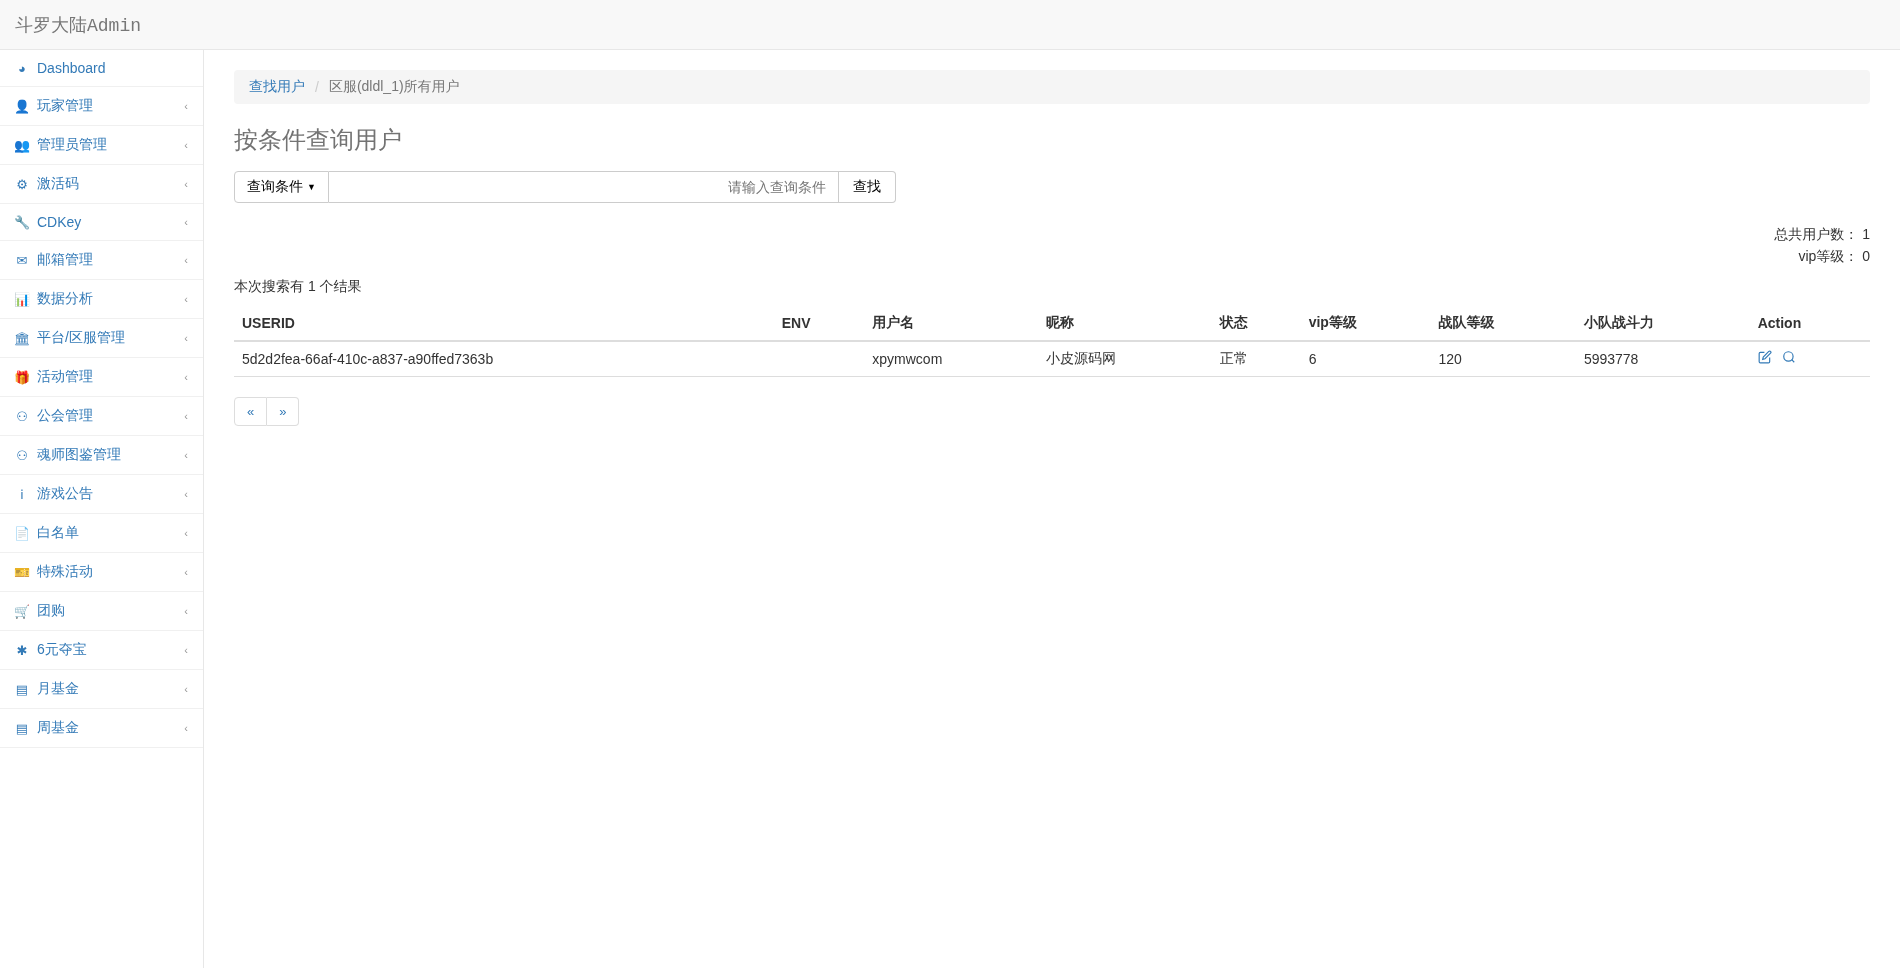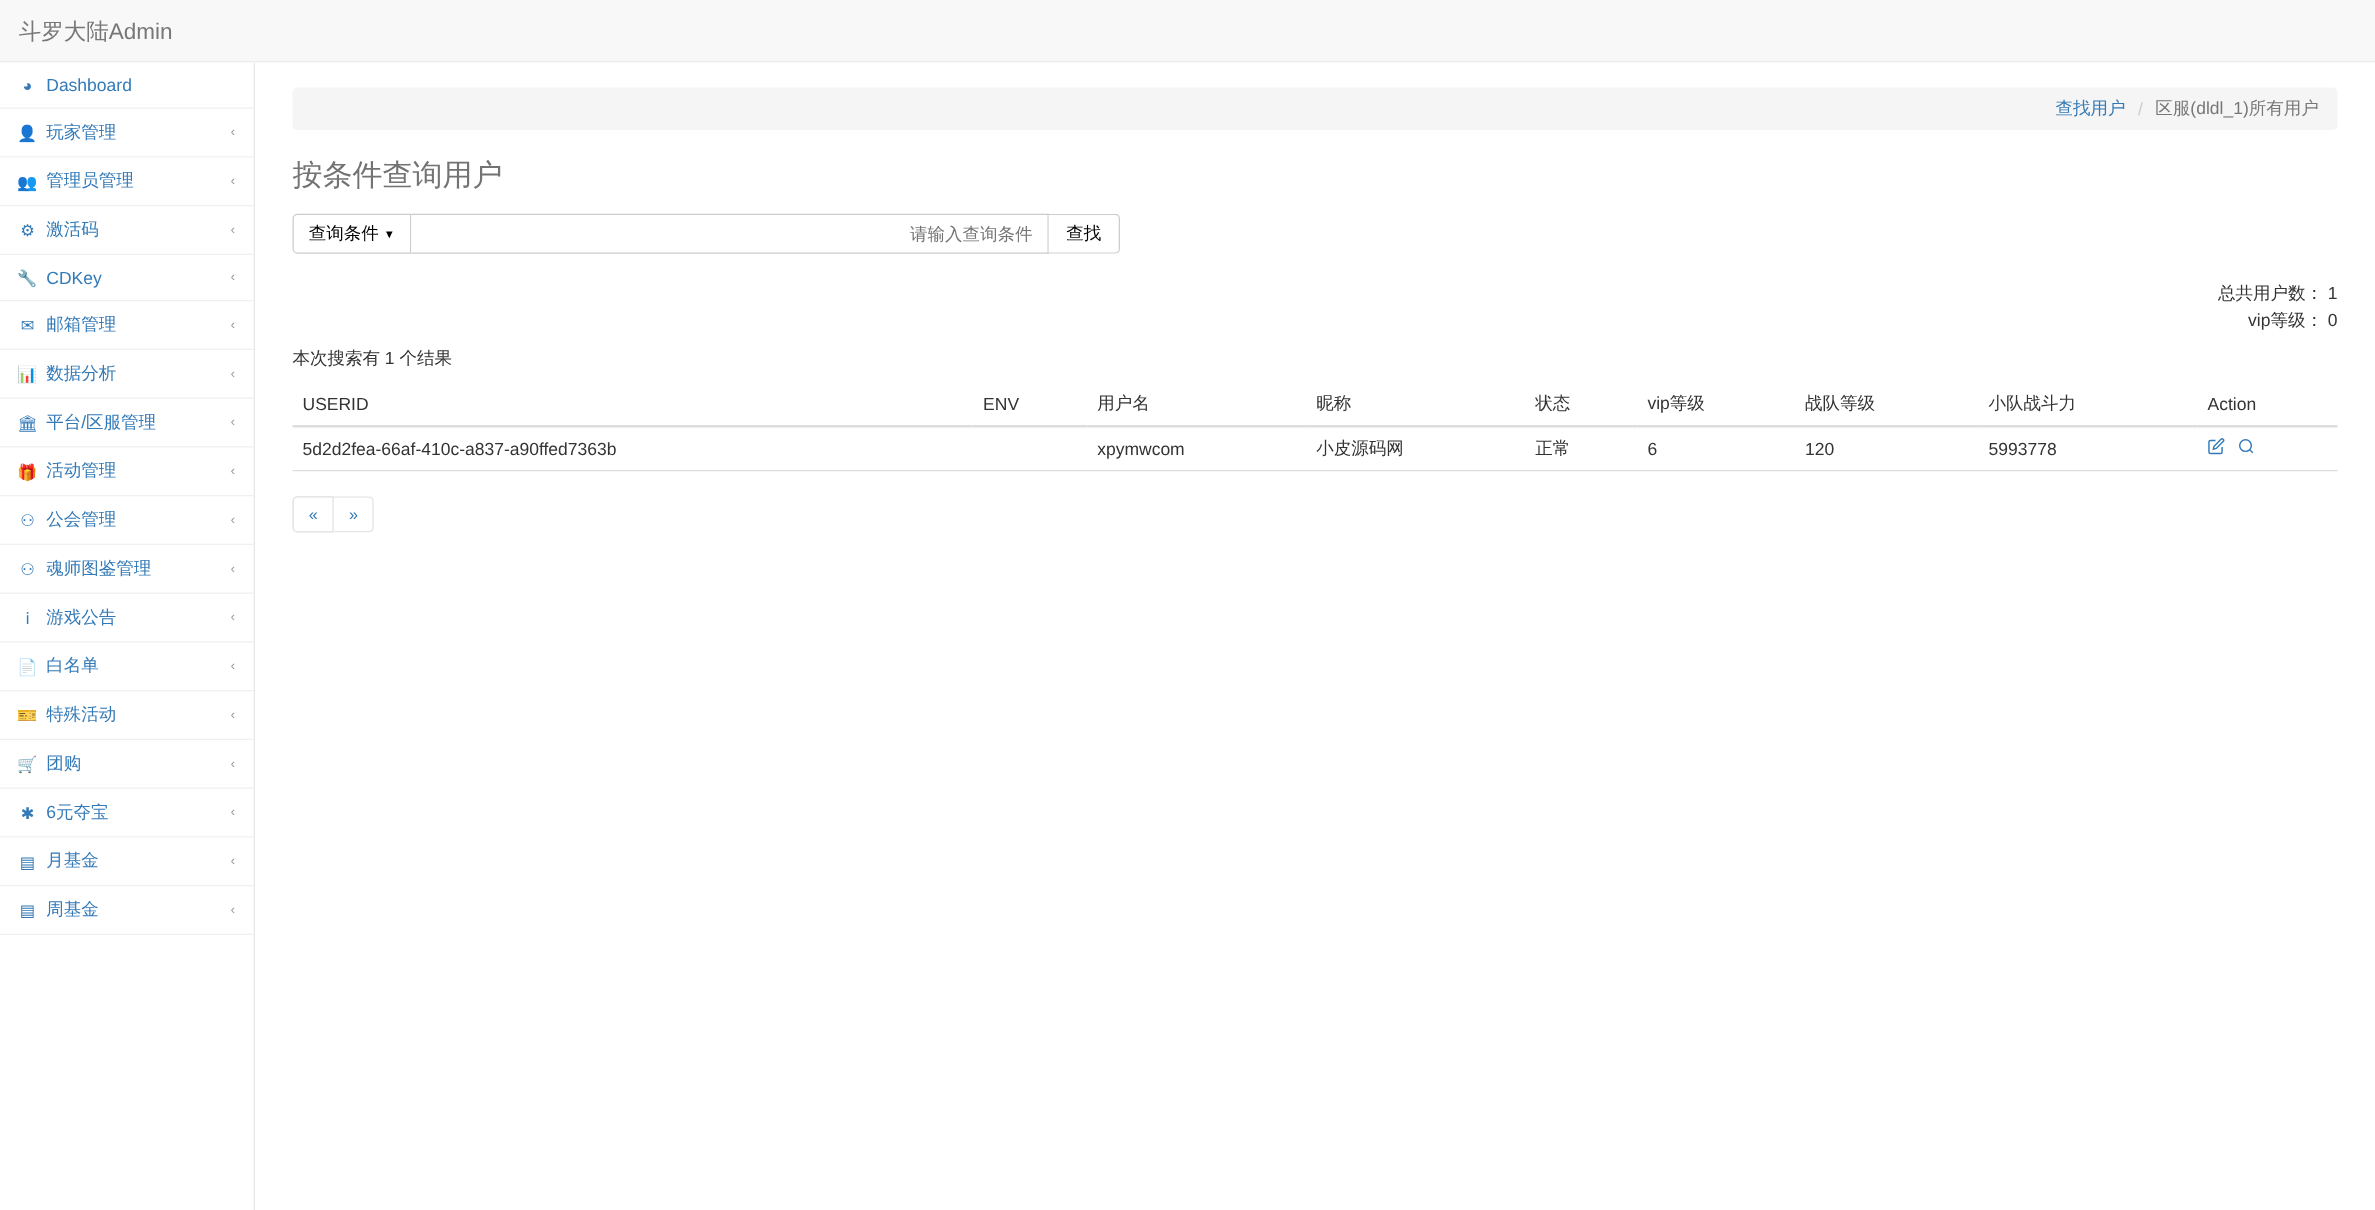--- a/index.html
+++ b/index.html
@@ -12,20 +12,21 @@
     a { text-decoration: none; color: #337ab7; }
     
     
     .navbar {
       height: 50px;
       background: #f8f8f8;
       border-bottom: 1px solid #e7e7e7;
       display: flex;
       align-items: center;
       padding: 0 15px;
+      font-family: Liberation Mono, monospace;
     }
     .navbar-brand {
       font-size: 18px;
       color: #777;
       padding: 15px 15px 15px 0;
     }
     
     
     .wrapper {
       display: flex;
@@ -74,21 +75,20 @@
     
     .breadcrumb {
       background: #f5f5f5;
       padding: 8px 15px;
       border-radius: 4px;
       margin-bottom: 20px;
       font-size: 14px;
       display: flex;
       align-items: center;
       gap: 10px;
-      justify-content: flex-end;
     }
     .breadcrumb .sep { color: #ccc; }
     .breadcrumb .current { color: #777; }
     
     
     .page-title {
       font-size: 24px;
       font-weight: 500;
       margin-bottom: 15px;
       color: #737373;
@@ -148,21 +148,21 @@
     
     table {
       width: 100%;
       border-collapse: collapse;
       font-size: 14px;
     }
     table th {
       text-align: left;
       padding: 8px;
       border-bottom: 2px solid #ddd;
-      font-weight: 400;
+      font-weight: 700;
     }
     table td {
       padding: 8px;
       border-bottom: 1px solid #ddd;
       margin-top: 44px;
     }
     .action-icons {
       display: flex;
       gap: 10px;
       color: #337ab7;

